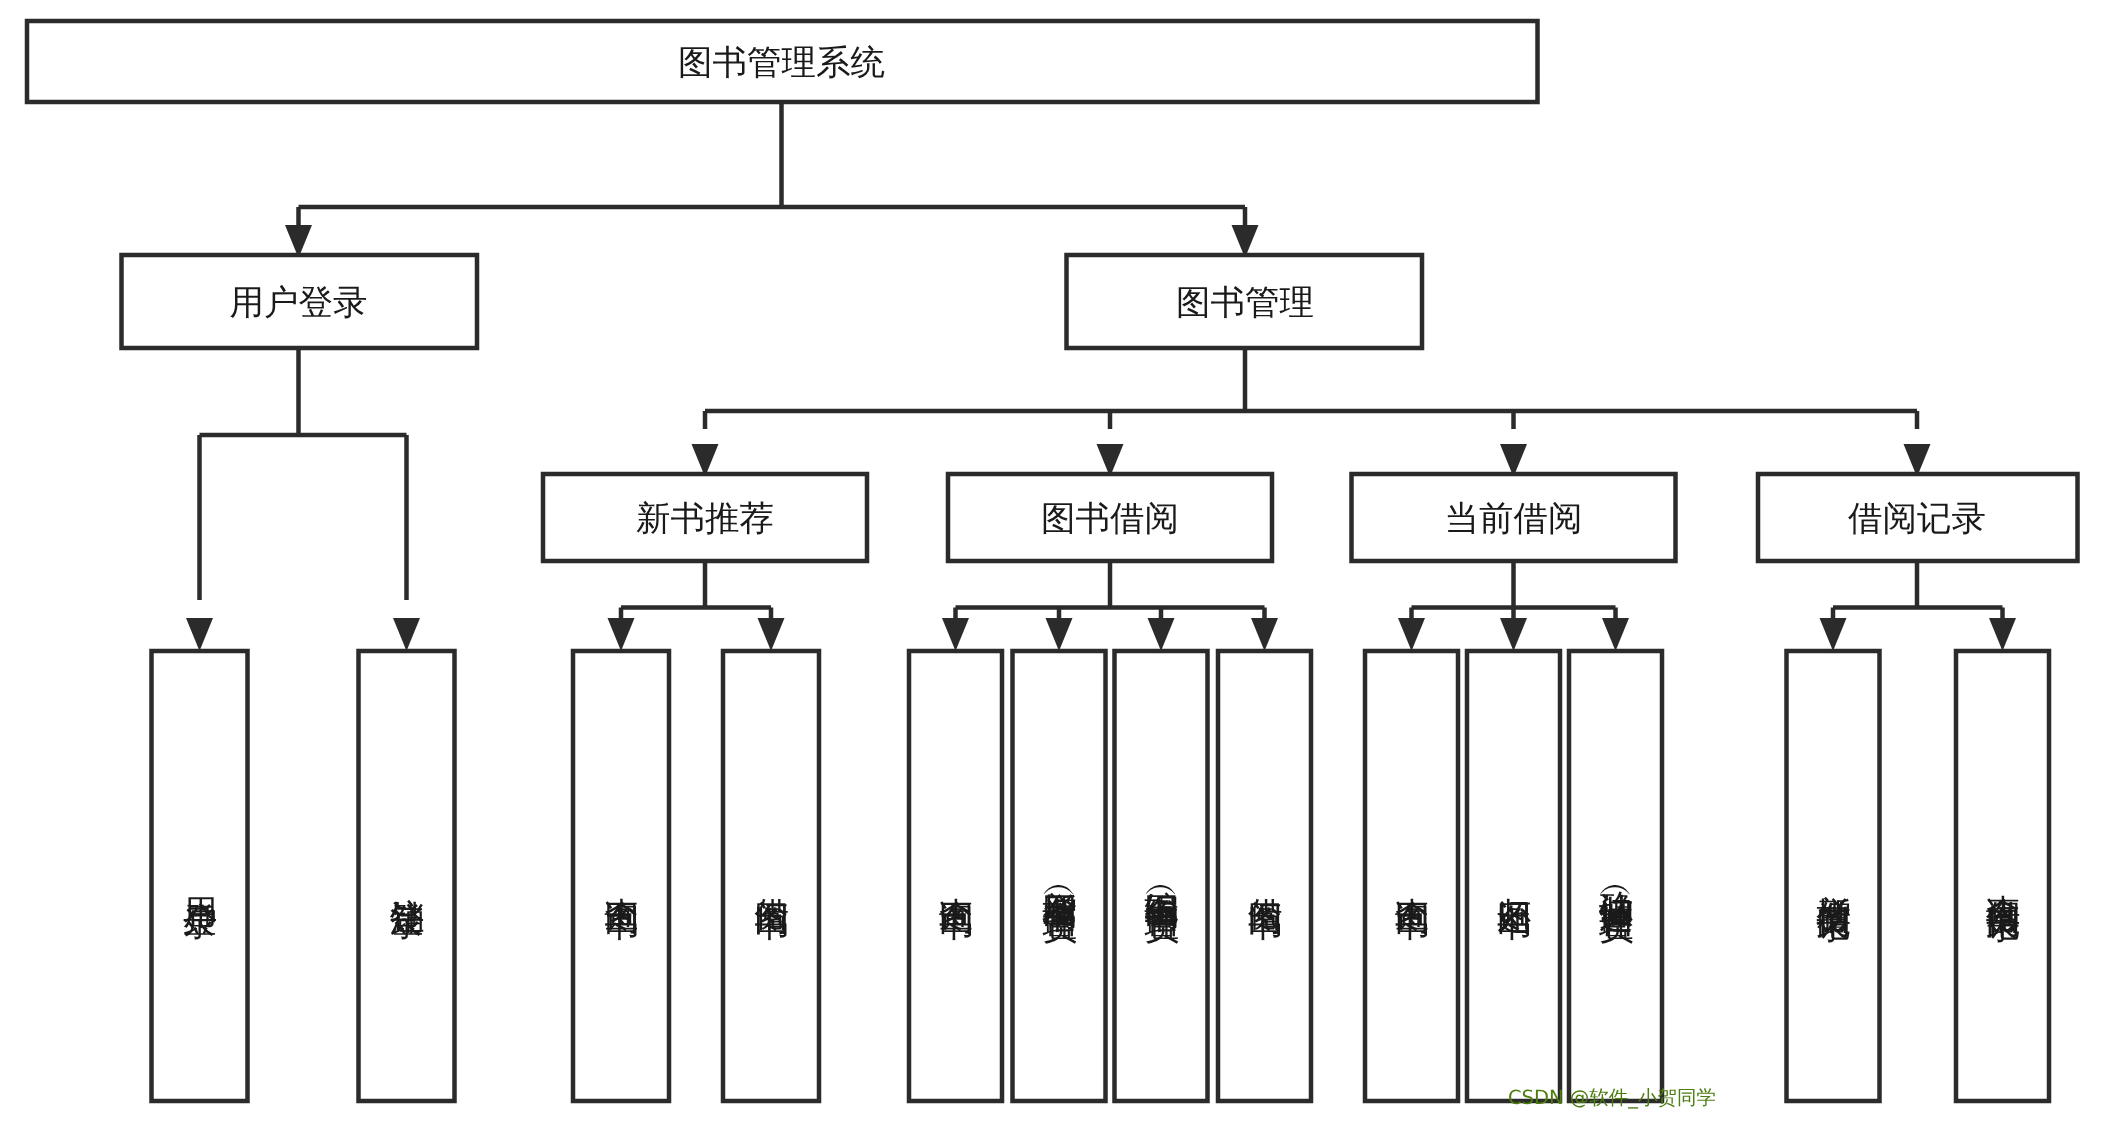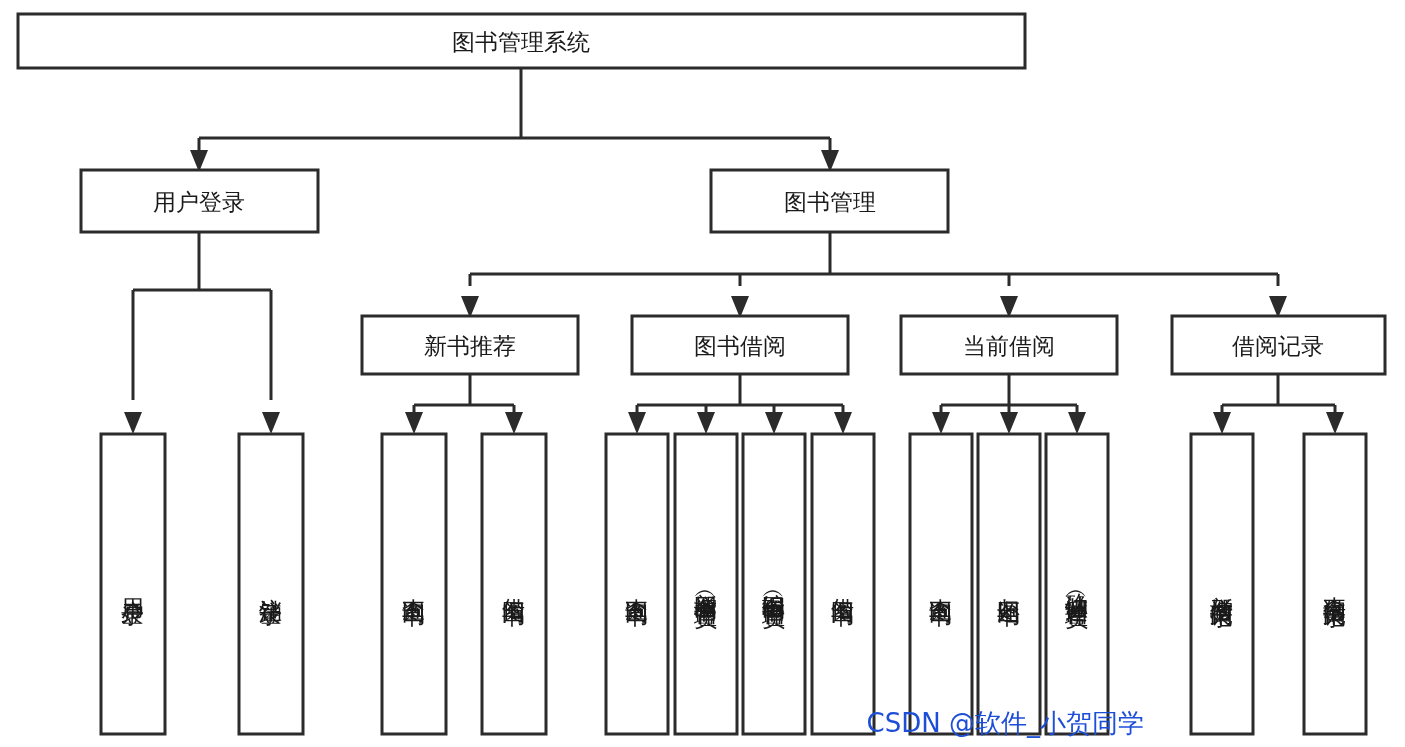--- a/index.html
+++ b/index.html
@@ -55,22 +55,22 @@
     writing-mode: vertical-rl;
     text-orientation: upright;
     text-anchor: middle;
     letter-spacing: 2px;
   }
   .watermark {
     position: absolute;
     right: 12px;
     bottom: 6px;
     font-family: "DejaVu Sans", "Liberation Sans", sans-serif;
-    font-size: 26px;
-    color: #1d4ed8;
+    font-size: 13px;
+    color: #4d7c0f;
     white-space: nowrap;
     pointer-events: none;
   }
 </style>
 </head>
 <body>
 
 <div id="diagram-root">
 
   <svg class="flow" viewBox="0 0 1405 747" xmlns="http://www.w3.org/2000/svg">

